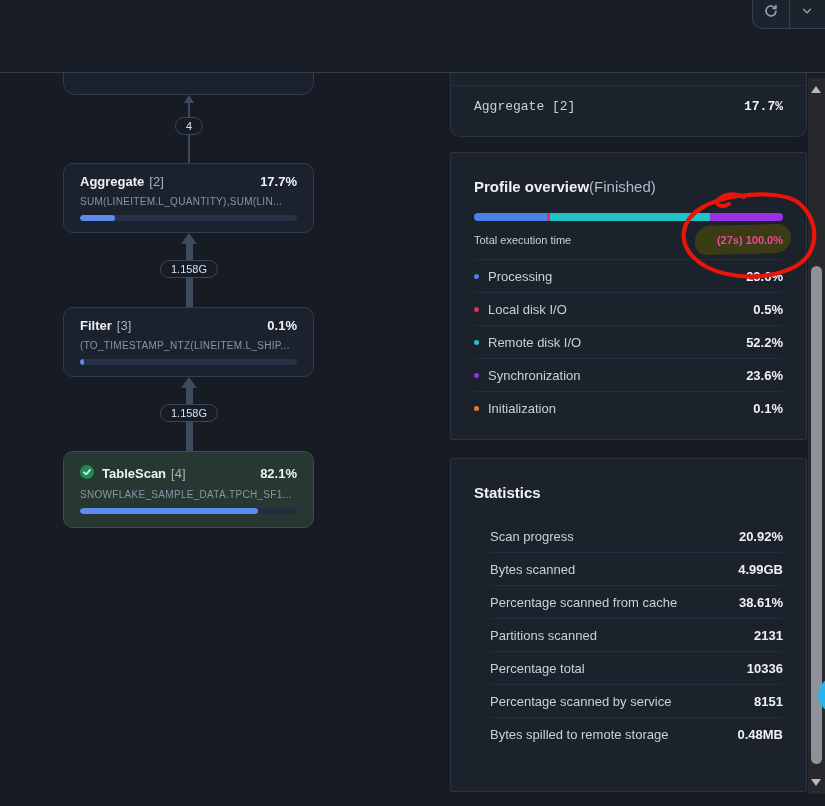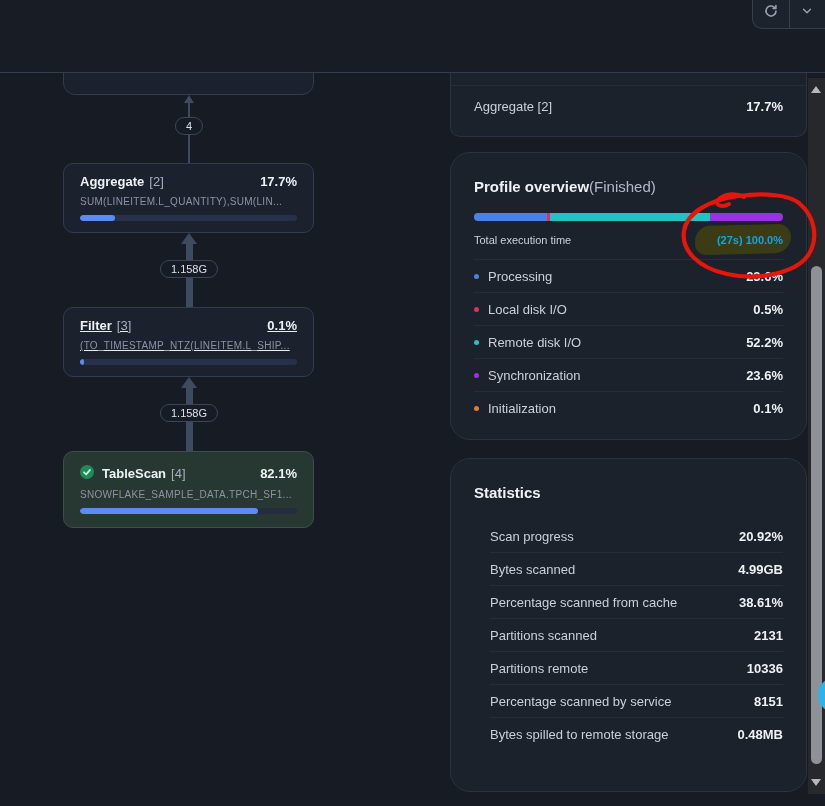--- a/index.html
+++ b/index.html
@@ -13,21 +13,21 @@
              border:1px solid #353f4f;border-right:none;border-radius:0 0 0 10px;display:flex;z-index:7;}
   .icon-btn{flex:1;display:flex;align-items:center;justify-content:center;cursor:pointer;}
   .icon-btn + .icon-btn{border-left:1px solid #353f4f;}
   .icon-btn svg{stroke:#98a2b0;fill:none;stroke-width:1.6;stroke-linecap:round;stroke-linejoin:round;}
 
   
   .node{position:absolute;left:63px;width:251px;background:#1b222e;border:1px solid #313b51;
         border-radius:10px;box-sizing:border-box;padding:10px 16px;z-index:1;cursor:pointer;}
   .node-partial{top:36px;height:59px;border-radius:12px;padding:0;}
   .node-agg{top:163px;height:70px;}
-  .node-filter{top:307px;height:70px;text-decoration:underline;}
+  .node-filter{top:307px;height:70px;}
   .node-scan{top:451px;height:77px;background:#263831;border-color:#3a4f45;padding-top:13px;}
   .node-title-row{display:flex;justify-content:space-between;align-items:center;font-size:13px;line-height:15px;}
   .node-name{font-weight:700;color:#eef1f5;}
   .node-idx{color:#a7b0bf;font-weight:400;margin-left:5px;}
   .node-pct{font-weight:700;color:#eef1f5;}
   .node-detail{margin-top:7px;font-size:10px;color:#8b94a3;letter-spacing:.3px;
                white-space:nowrap;overflow:hidden;}
   .node-bar{margin-top:8px;height:6px;border-radius:3px;background:#27324a;overflow:hidden;}
   .node-scan .node-bar{background:#232d3e;}
   .node-bar-fill{height:100%;border-radius:3px;min-width:4px;}
@@ -36,22 +36,22 @@
 
   
   .edge-shaft{position:absolute;background:#3d4a60;z-index:0;}
   .edge-head{position:absolute;width:0;height:0;z-index:0;}
   .edge-pill{position:absolute;left:189px;transform:translateX(-50%);background:#161b25;
              border:1px solid #3b4759;border-radius:10px;padding:2px 10px;font-size:11px;
              color:#dce2ea;z-index:2;white-space:nowrap;}
 
   
   .card{position:absolute;left:450px;width:357px;background:#1b222c;border:1px solid #2b3342;
-        border-radius:20px;box-sizing:border-box;z-index:1;}
-  .card-top{top:40px;height:97px;border-radius:0 0 10px 10px;border-top:none;}
+        border-radius:2px;box-sizing:border-box;z-index:1;}
+  .card-top{top:40px;height:97px;border-radius:0 0 10px 10px;border-top:none;font-family:Liberation Mono, monospace;}
   .card-top .spacer{height:45px;border-bottom:1px solid #252d3a;}
   .card-top .row-item{height:40px;display:flex;justify-content:space-between;align-items:center;
                       padding:0 23px;font-size:13px;cursor:pointer;}
   .card-profile{top:152px;height:288px;padding:0 23px;}
   .card-stats{top:458px;height:334px;padding:0 23px;}
   .card h2{margin:24px 0 0 0;font-size:15px;font-weight:700;color:#eef1f5;line-height:20px;}
   .status-suffix{font-weight:400;color:#b2bac6;}
   .stack-bar{margin-top:16px;height:8px;border-radius:4px;overflow:hidden;display:flex;background:#27324a;}
   .seg{height:100%;min-width:2px;}
   .prow{height:32px;display:flex;justify-content:space-between;align-items:center;
@@ -63,21 +63,21 @@
   .val{font-weight:700;color:#eef1f5;}
   .dot{width:5px;height:5px;border-radius:50%;margin-right:9px;display:inline-block;}
   .srow{height:32px;display:flex;justify-content:space-between;align-items:center;
         font-size:13px;border-bottom:1px solid #252d3a;}
   .srow:last-child{border-bottom:none;}
   .stats-rows{margin-top:17px;margin-left:16px;}
 
   
   .hl-blob{position:absolute;right:-8px;top:4px;width:96px;height:29px;background:#3b3c15;
            border-radius:16px 13px 17px 11px;transform:rotate(-1.5deg);z-index:1;}
-  .hl-value{position:relative;z-index:2;color:#0ea5e9;}
+  .hl-value{position:relative;z-index:2;color:#ec4899;}
 
   
   .scrollbar{position:absolute;right:0;top:78px;width:17px;height:716px;background:#26282c;z-index:8;}
   .scroll-arrow{position:absolute;left:3px;width:0;height:0;cursor:pointer;}
   .scroll-arrow.up{top:8px;border-left:5.5px solid transparent;border-right:5.5px solid transparent;
                    border-bottom:7px solid #b4b8bd;}
   .scroll-arrow.down{bottom:8px;border-left:5.5px solid transparent;border-right:5.5px solid transparent;
                      border-top:7px solid #b4b8bd;}
   .scroll-thumb{position:absolute;left:3px;top:188px;width:11px;height:498px;border-radius:5.5px;
                 background:#8e9298;cursor:grab;}
@@ -243,21 +243,21 @@
       </div>
       <div class="srow">
         <span class="lbl">Percentage scanned from cache</span>
         <span class="val">38.61%</span>
       </div>
       <div class="srow">
         <span class="lbl">Partitions scanned</span>
         <span class="val">2131</span>
       </div>
       <div class="srow">
-        <span class="lbl">Partitions remote</span>
+        <span class="lbl">Percentage total</span>
         <span class="val">10336</span>
       </div>
       <div class="srow">
         <span class="lbl">Percentage scanned by service</span>
         <span class="val">8151</span>
       </div>
       <div class="srow">
         <span class="lbl">Bytes spilled to remote storage</span>
         <span class="val">0.48MB</span>
       </div>

